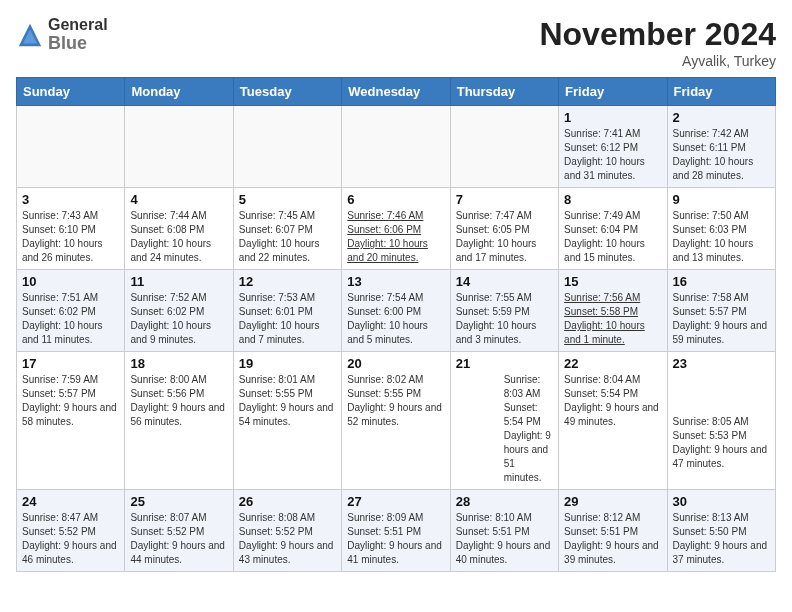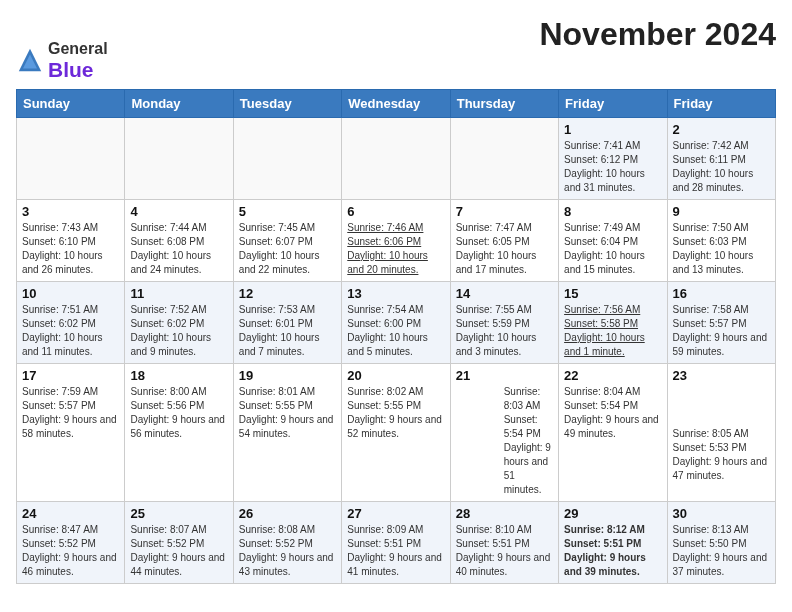--- a/index.html
+++ b/index.html
@@ -13,36 +13,35 @@
     .header {
       display: flex;
       justify-content: space-between;
       align-items: flex-start;
       margin-bottom: 8px;
     }
     .logo {
       display: flex;
       align-items: center;
       gap: 4px;
-      margin-top: 24px;
     }
     .logo-text {
       display: flex;
       flex-direction: column;
       line-height: 1.1;
     }
     .logo-general {
       font-size: 16px;
       font-weight: bold;
       color: #333;
     }
     .logo-blue {
-      font-size: 21px;
-      font-weight: bold;
-      color: #6d28d9;
+      font-size: 18px;
+      font-weight: bold;
+      color: #737373;
     }
     .logo-icon {
       width: 28px;
       height: 28px;
     }
     .title-block {
       text-align: right;
     }
     .month-title {
       font-size: 32px;
@@ -107,20 +106,21 @@
       <polygon points="20,4 36,36 4,36" fill="#3a7abf"></polygon>
       <polygon points="20,12 30,32 10,32" fill="#5a9adf"></polygon>
     </svg>
     <div class="logo-text">
       <span class="logo-general">General</span>
       <span class="logo-blue">Blue</span>
     </div>
   </div>
   <div class="title-block">
     <div class="month-title">November 2024</div>
+    <div class="location">Ayvalik, Turkey</div>
   </div>
 </div>
 
 <table>
   <thead>
     <tr id="weekday-header">
         <th>Sunday</th>
         <th>Monday</th>
         <th>Tuesday</th>
         <th>Wednesday</th>
@@ -307,21 +307,21 @@
 Daylight: 9 hours and 41 minutes.</div>
         </td>
         <td>
           <div class="day-num">28</div>
           <div class="day-info" style="white-space: pre-line;">Sunrise: 8:10 AM
 Sunset: 5:51 PM
 Daylight: 9 hours and 40 minutes.</div>
         </td>
         <td>
           <div class="day-num">29</div>
-          <div class="day-info" style="white-space: pre-line; font-weight: bold;">Sunrise: 8:12 AM
+          <div class="day-info" style="white-space: pre-line;">Sunrise: 8:12 AM
 Sunset: 5:51 PM
 Daylight: 9 hours and 39 minutes.</div>
         </td>
         <td>
           <div class="day-num">30</div>
           <div class="day-info" style="white-space: pre-line;">Sunrise: 8:13 AM
 Sunset: 5:50 PM
 Daylight: 9 hours and 37 minutes.</div>
         </td>
       </tr>

